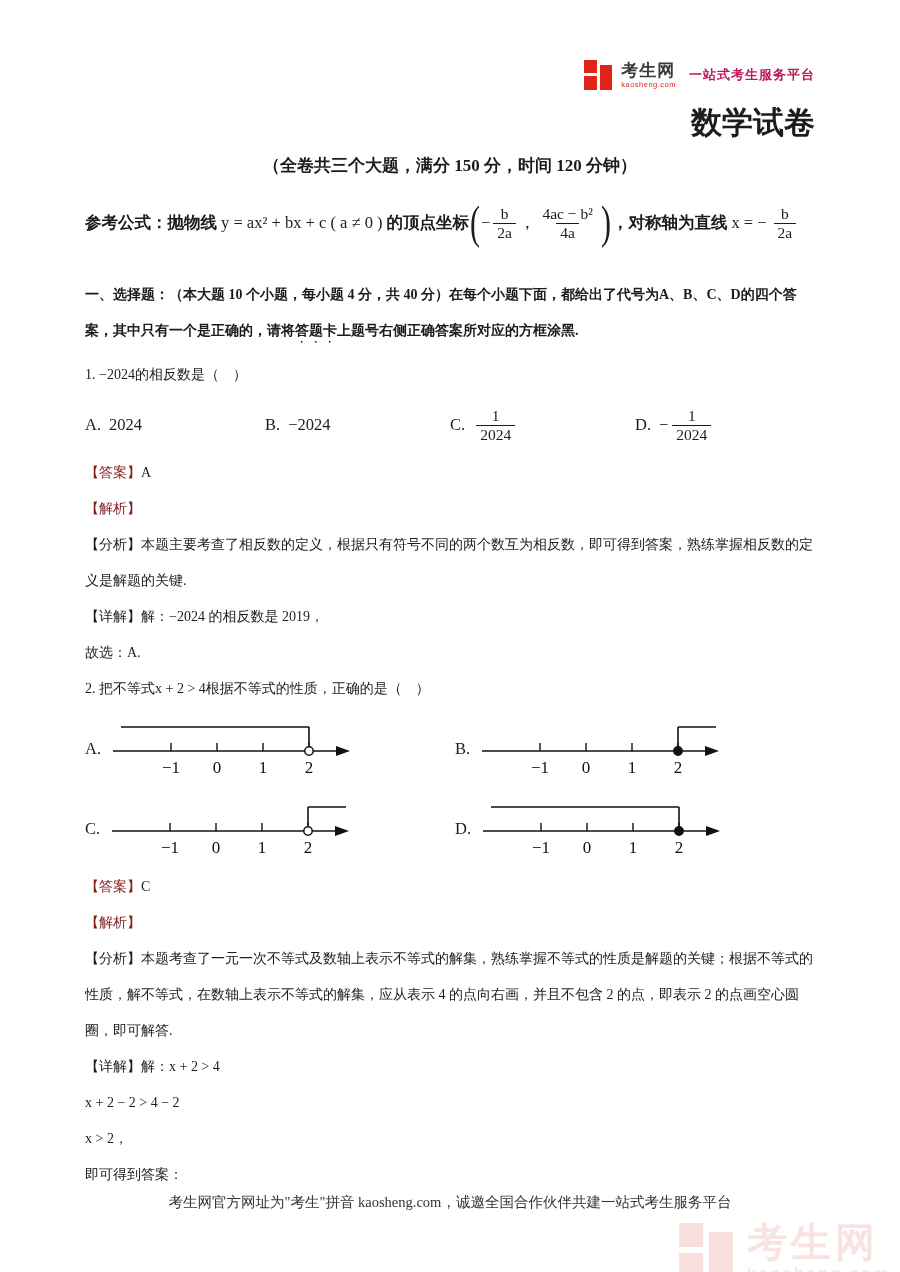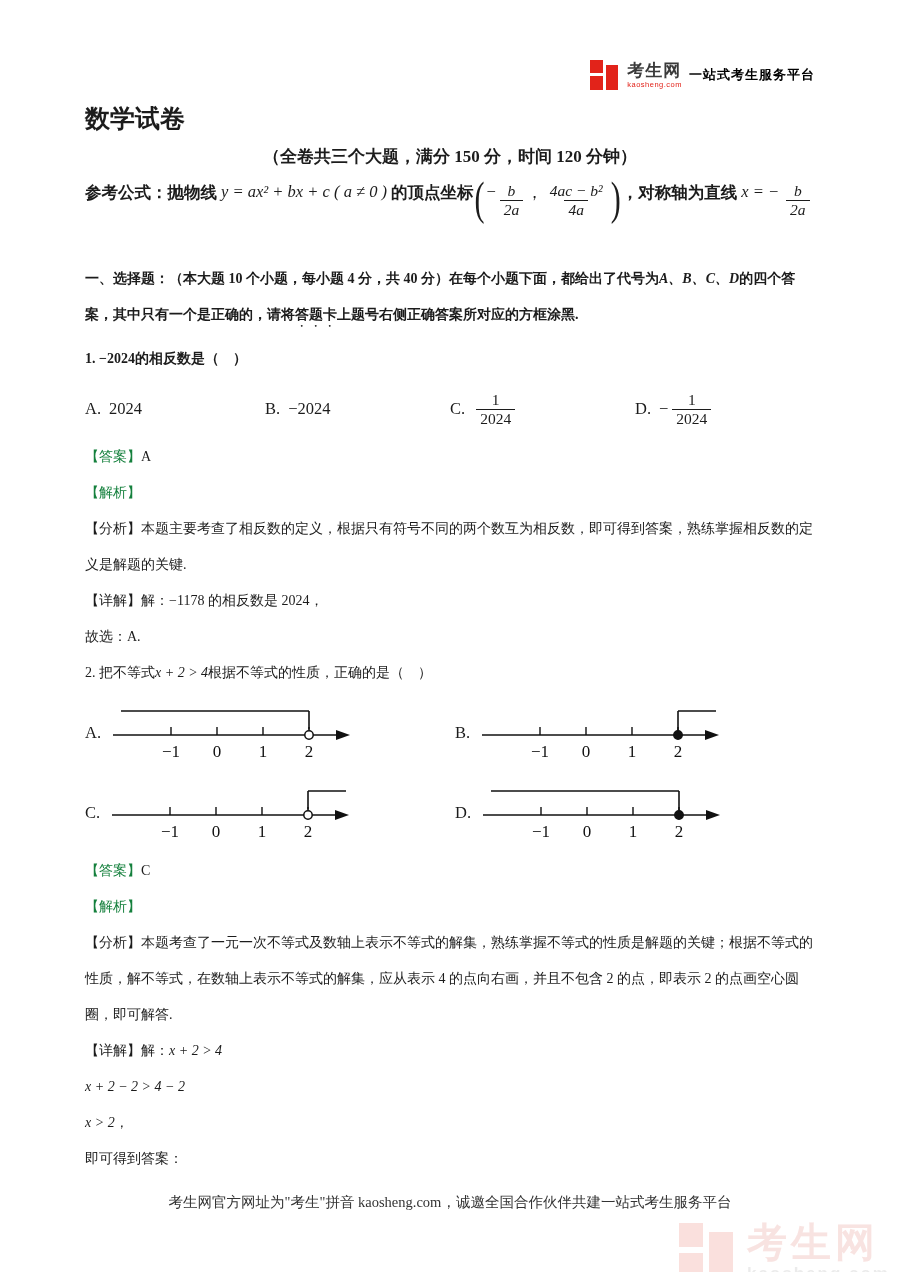--- a/index.html
+++ b/index.html
@@ -13,33 +13,33 @@
   .header-row { display:flex; justify-content:flex-end; margin-bottom:2px; height:46px; }
   .brand { display:flex; align-items:center; gap:7px; }
   .ks-icon { position:relative; width:30px; height:30px; flex:0 0 auto; }
   .ks-icon i { position:absolute; background:#E2231A; }
   .ks-icon .b1 { left:0; top:0; width:42%; height:42%; }
   .ks-icon .b2 { left:0; top:52%; width:42%; height:48%; }
   .ks-icon .b3 { left:52%; top:16%; width:42%; height:84%; }
   .brand-text { display:flex; flex-direction:column; line-height:1; }
   .brand-name { font-family:"Liberation Sans",sans-serif; font-weight:bold; font-size:17px; color:#3a3a3a; letter-spacing:1px; }
   .brand-domain { font-family:"Liberation Sans",sans-serif; font-size:7.5px; color:#E2231A; margin-top:2px; letter-spacing:.5px; }
-  .brand-tagline { font-family:"Liberation Sans",sans-serif; font-weight:bold; font-size:13px; color:#000000; margin-left:0; letter-spacing:1px; }
-  
-  .doc-title { text-align:left; font-size:25px; font-weight:bold; margin:4px 0 10px; }
+  .brand-tagline { font-family:"Liberation Sans",sans-serif; font-weight:bold; font-size:13px; color:#be185d; margin-left:6px; letter-spacing:1px; }
+  
+  .doc-title { text-align:right; font-size:31px; font-weight:bold; margin:4px 0 10px; }
   .doc-subtitle { text-align:center; font-size:17px; font-weight:bold; margin-bottom:14px; }
   
   .para { font-size:14px; line-height:36px; }
   .b { font-weight:bold; }
-  .blue { color:#15803d; }
-  .math { font-style:italic; }
+  .blue { color:#7f1d1d; }
+  .math { }
   .emph { -webkit-text-emphasis:filled dot #1c1c1c; text-emphasis:filled dot #1c1c1c;
           -webkit-text-emphasis-position:under right; text-emphasis-position:under right; }
   
-  .formula { display:flex; align-items:flex-start; flex-wrap:nowrap; font-size:16.5px; height:64px; margin-bottom:15px; }
+  .formula { display:flex; align-items:center; flex-wrap:nowrap; font-size:16.5px; height:64px; margin-bottom:22px; }
   .formula > * { white-space:nowrap; }
   .frac { display:inline-flex; flex-direction:column; align-items:center; vertical-align:middle; margin:0 3px; line-height:1.15; font-size:15.5px; }
   .frac .den { border-top:1.2px solid #1c1c1c; }
   .frac .num, .frac .den { padding:0 4px; }
   .bigparen { display:inline-block; font-size:30px; transform:scaleY(1.55); font-weight:400; padding:0 1px; }
   .gap-s { margin:0 4px; }
   
   .opt-row { display:grid; grid-template-columns:180px 185px 185px 1fr; align-items:center; height:56px; font-size:16.5px; margin-bottom:2px; }
   .opt { display:flex; align-items:center; gap:8px; }
   
@@ -98,21 +98,21 @@
   <span class="frac">
     <span class="num math">b</span>
       <span class="den math">2a</span>
   </span>
 </div>
 
 <p class="para b" style="margin-bottom:8px;">
   <span>一、选择题：（本大题 10 个小题，每小题 4 分，共 40 分）在每个小题下面，都给出了代号为</span><span class="math">A、B、C、D</span><span>的四个答案，其中只有一个是正确的，请将</span><span class="emph">答题卡</span><span>上题号右侧正确答案所对应的方框涂黑.</span>
 </p>
 
-<p class="para" style="margin-bottom:4px;font-weight:bold;">
+<p class="para" style="margin-bottom:4px;">
   <span>1.</span>&nbsp;<span>−2024</span><span>的相反数是（　）</span>
 </p>
 
 <div class="opt-row">
   <span class="opt">
       <span>A.</span>
       <span>2024</span>
     </span>
   <span class="opt">
       <span>B.</span>
@@ -131,21 +131,21 @@
       <span class="frac" style="margin-left:-4px;">
         <span class="num">1</span>
         <span class="den">2024</span>
       </span>
     </span>
 </div>
 
 <p class="para"><span class="blue">【答案】</span><span>A</span></p>
 <p class="para blue">【解析】</p>
 <p class="para">【分析】本题主要考查了相反数的定义，根据只有符号不同的两个数互为相反数，即可得到答案，熟练掌握相反数的定义是解题的关键.</p>
-<p class="para">【详解】解：−1178 的相反数是 2024，</p>
+<p class="para">【详解】解：−2024 的相反数是 2019，</p>
 <p class="para">故选：A.</p>
 
 <p class="para">
   <span>2.</span>&nbsp;<span>把不等式</span><span class="math">x + 2 &gt; 4</span><span>根据不等式的性质，正确的是（　）</span>
 </p>
 
 <div class="nl-grid">
   <div class="nl-option">
     <span class="nl-label">A.</span>
     <span><svg width="250" height="64" viewBox="0 0 250 64" xmlns="http://www.w3.org/2000/svg">

